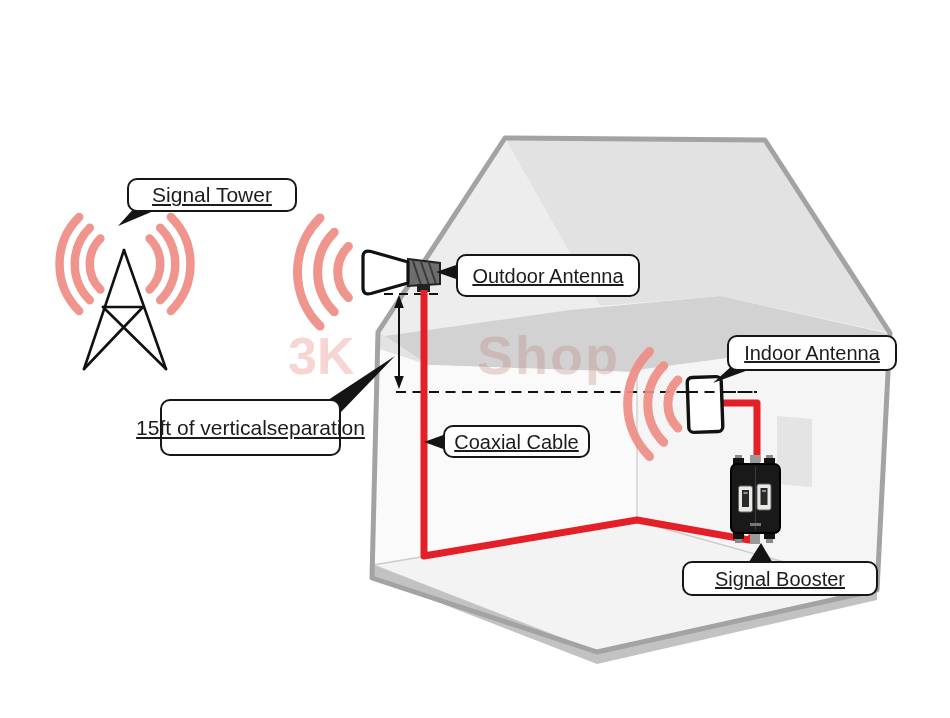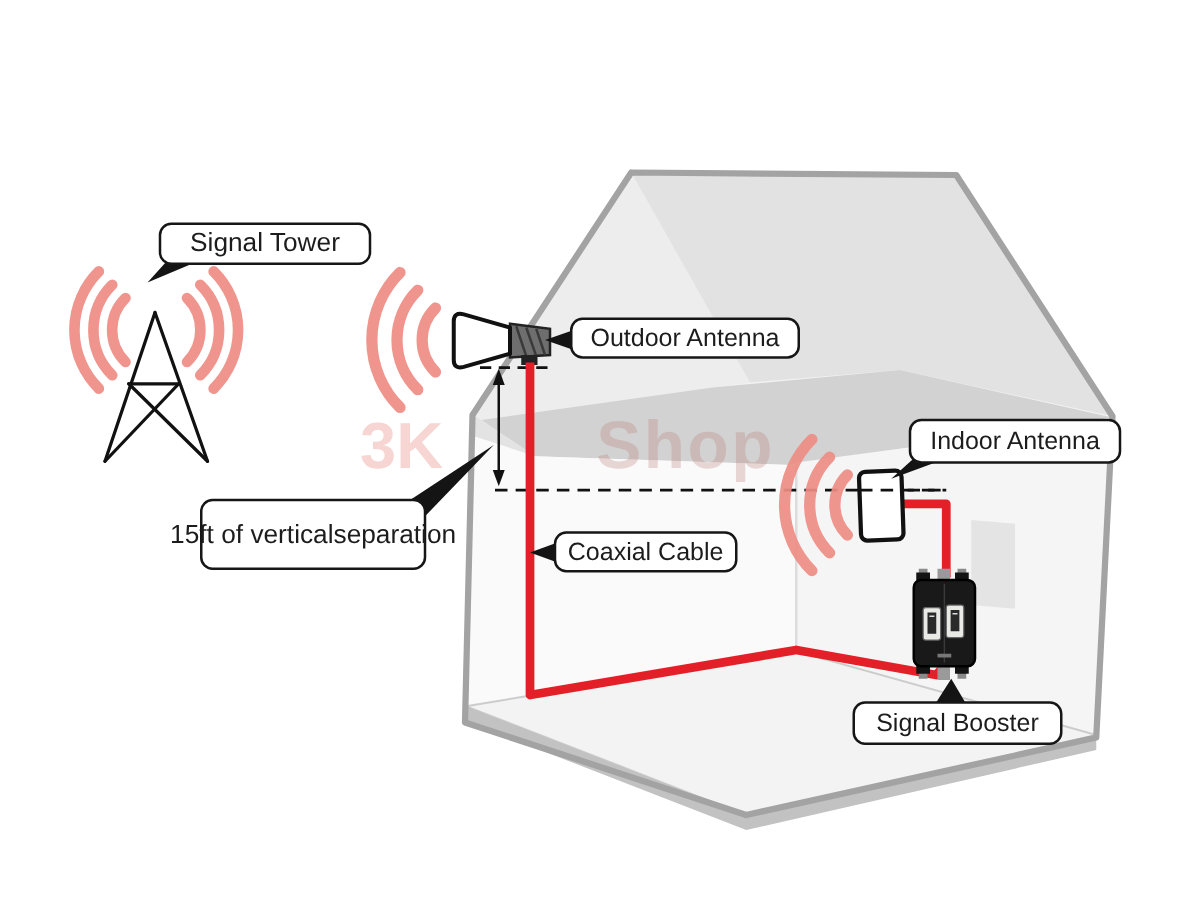--- a/index.html
+++ b/index.html
@@ -5,21 +5,21 @@
   html,body{margin:0;padding:0;background:#ffffff;}
   .canvas{
     position:relative;width:950px;height:718px;background:#ffffff;overflow:hidden;
     font-family:"Liberation Sans",sans-serif;
   }
   .canvas svg{position:absolute;left:0;top:0;}
   .bubble{
     position:absolute;display:flex;align-items:center;justify-content:center;
     background:#ffffff;border:2.5px solid #161616;border-radius:10px;
     color:#1c1c1c;font-size:20px;line-height:1.1;
-    box-sizing:border-box;white-space:nowrap;z-index:5;
+    box-sizing:border-box;white-space:nowrap;z-index:5;text-decoration:underline;
   }
   .bubble.two-line{flex-direction:row;font-size:21px;}
   .wm{font-weight:bold;}
 </style>
 </head>
 <body>
 
 <div class="canvas">
 
   <svg width="950" height="718" viewBox="0 0 950 718">
@@ -142,34 +142,34 @@
       <polygon points="446,434 424,442 446,450"></polygon>
       <polygon points="322,404 395,356 341,412"></polygon>
       <polygon points="747,565 761,543 774,565"></polygon>
     </g>
   </svg>
 
   <div class="bubble" style="left:127px;top:178px;width:170px;height:34px;font-size:21px;">
     <span>Signal Tower</span>
   </div>
 
-  <div class="bubble" style="left:456px;top:254px;width:184px;height:33px;">
+  <div class="bubble" style="left:456px;top:254px;width:184px;height:43px;">
     <span>Outdoor Antenna</span>
   </div>
 
   <div class="bubble" style="left:727px;top:335px;width:170px;height:36px;">
     <span>Indoor Antenna</span>
   </div>
 
   <div class="bubble" style="left:443px;top:425px;width:147px;height:33px;">
     <span>Coaxial Cable</span>
   </div>
 
   <div class="bubble two-line" style="left:160px;top:399px;width:181px;height:57px;">
     <span>15ft of vertical</span>
     <span>separation</span>
   </div>
 
-  <div class="bubble" style="left:682px;top:561px;width:168px;height:35px;">
+  <div class="bubble" style="left:682px;top:561px;width:196px;height:35px;">
     <span>Signal Booster</span>
   </div>
 
 </div>
 
 </body></html>

